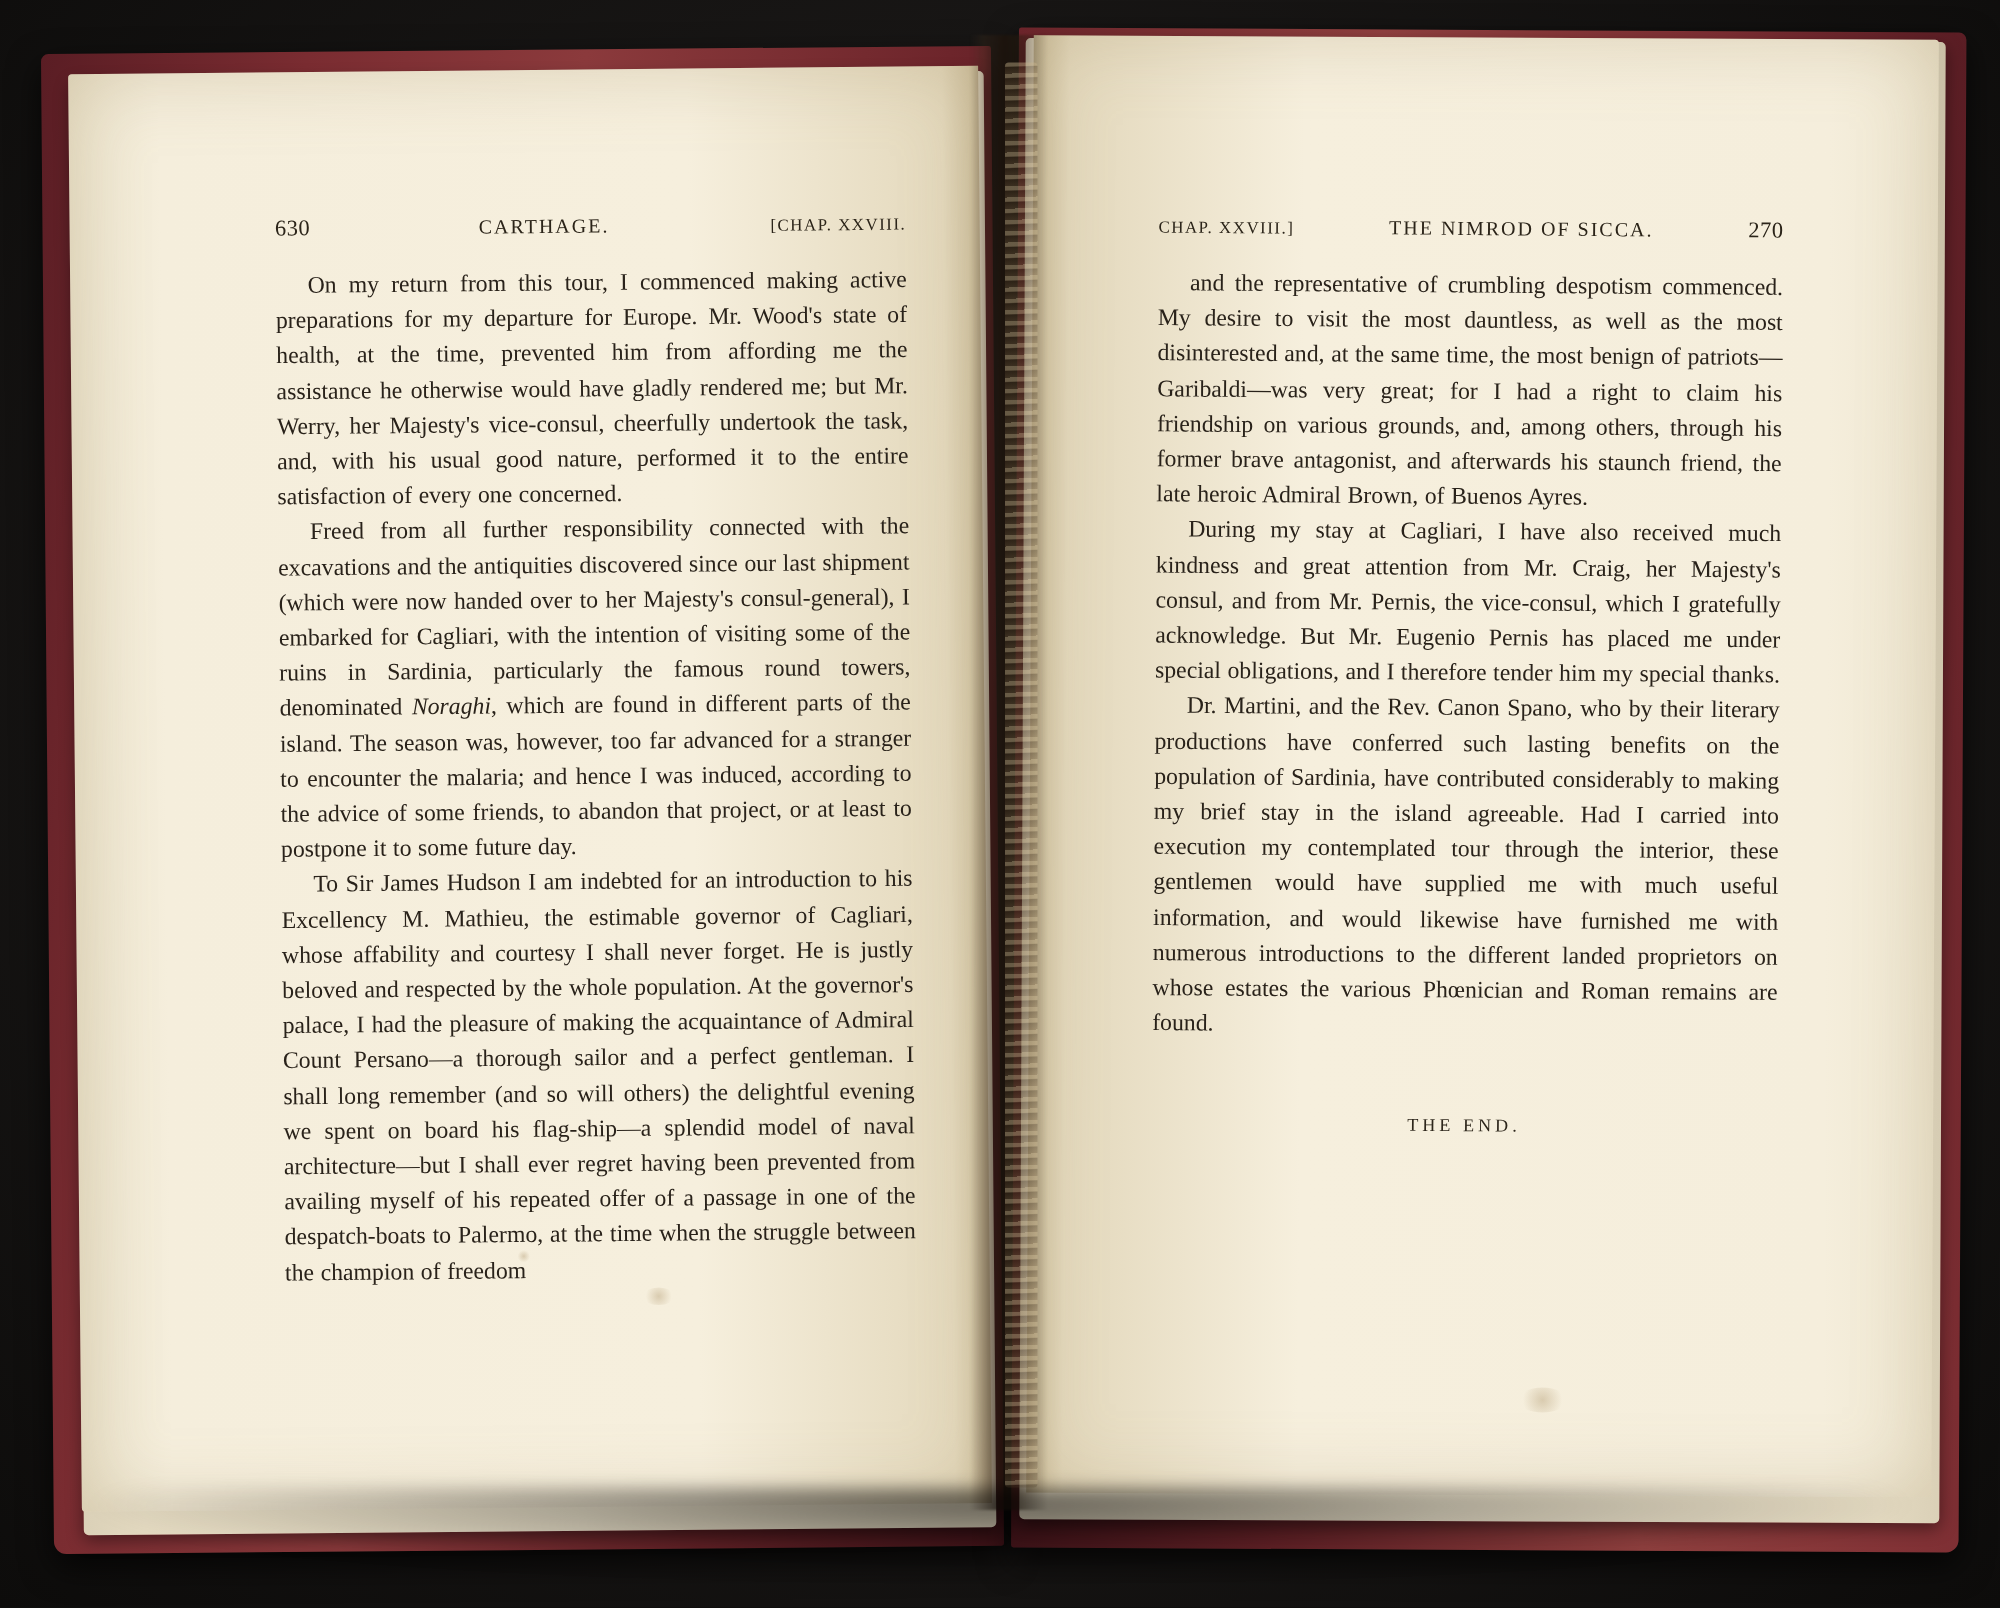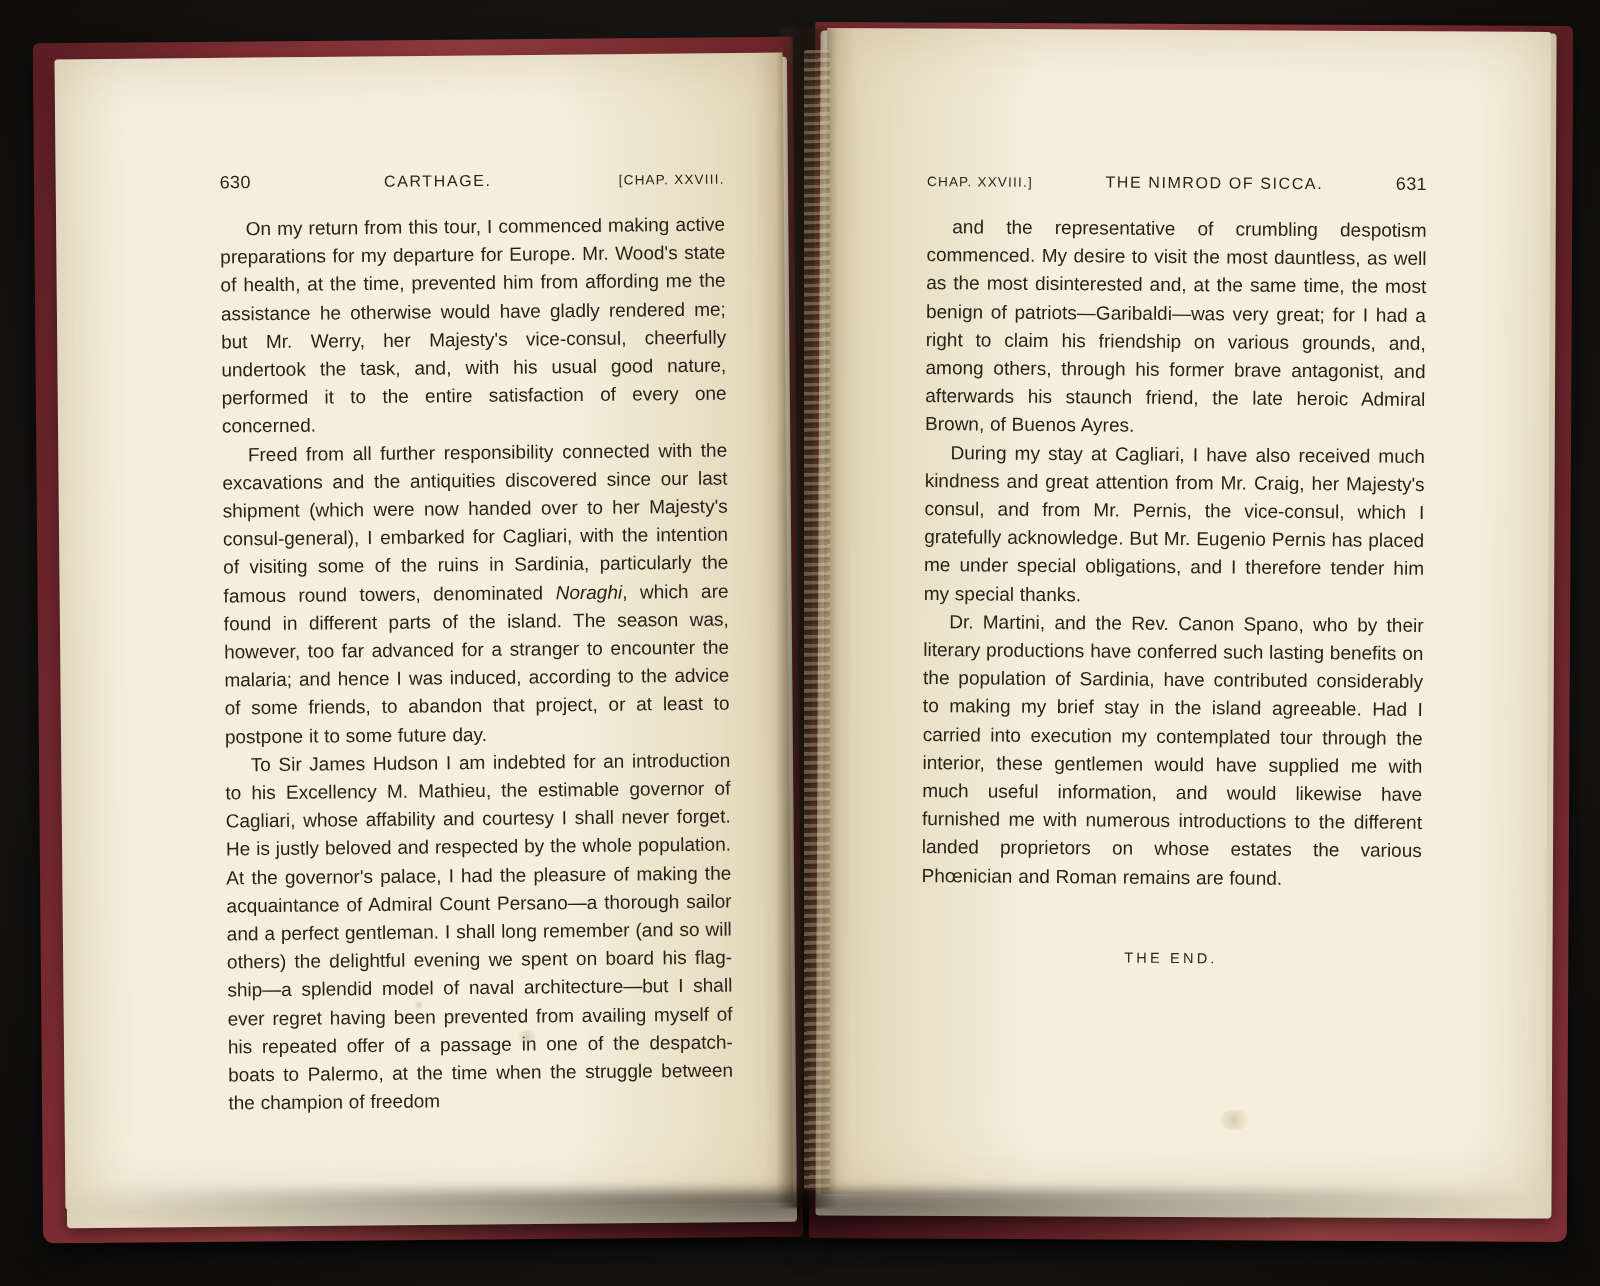--- a/index.html
+++ b/index.html
@@ -6,21 +6,21 @@
     margin: 0;
     padding: 0;
     background: #0a0a0a;
   }
   #stage {
     position: relative;
     width: 1600px;
     height: 1286px;
     overflow: hidden;
     background: #151413;
-    font-family: Liberation Sans, sans-serif;
+    font-family: Liberation Serif, serif;
   }
 
   
   .backdrop {
     position: absolute;
     inset: 0;
     background:
       radial-gradient(ellipse at 50% 45%, #2a2724 0%, #1a1817 45%, #0d0c0b 100%);
   }
 
@@ -255,21 +255,21 @@
       </div>
       <p class="body">On my return from this tour, I commenced making active preparations for my departure for Europe. Mr. Wood's state of health, at the time, prevented him from affording me the assistance he otherwise would have gladly rendered me; but Mr. Werry, her Majesty's vice-consul, cheerfully undertook the task, and, with his usual good nature, performed it to the entire satisfaction of every one concerned.</p>
       <p class="body">Freed from all further responsibility connected with the excavations and the antiquities discovered since our last shipment (which were now handed over to her Majesty's consul-general), I embarked for Cagliari, with the intention of visiting some of the ruins in Sardinia, particularly the famous round towers, denominated <em class="italic">Noraghi</em>, which are found in different parts of the island. The season was, however, too far advanced for a stranger to encounter the malaria; and hence I was induced, according to the advice of some friends, to abandon that project, or at least to postpone it to some future day.</p>
       <p class="body">To Sir James Hudson I am indebted for an introduction to his Excellency M. Mathieu, the estimable governor of Cagliari, whose affability and courtesy I shall never forget. He is justly beloved and respected by the whole population. At the governor's palace, I had the pleasure of making the acquaintance of Admiral Count Persano—a thorough sailor and a perfect gentleman. I shall long remember (and so will others) the delightful evening we spent on board his flag-ship—a splendid model of naval architecture—but I shall ever regret having been prevented from availing myself of his repeated offer of a passage in one of the despatch-boats to Palermo, at the time when the struggle between the champion of freedom</p>
     </div>
 
     <div class="page page-right">
       <div class="running-head">
         <span class="rh-chap">Chap. XXVIII.]</span>
         <span class="rh-title">THE NIMROD OF SICCA.</span>
-        <span class="folio">631</span>
+        <span class="folio">270</span>
       </div>
       <p class="body">and the representative of crumbling despotism commenced. My desire to visit the most dauntless, as well as the most disinterested and, at the same time, the most benign of patriots—Garibaldi—was very great; for I had a right to claim his friendship on various grounds, and, among others, through his former brave antagonist, and afterwards his staunch friend, the late heroic Admiral Brown, of Buenos Ayres.</p>
       <p class="body">During my stay at Cagliari, I have also received much kindness and great attention from Mr. Craig, her Majesty's consul, and from Mr. Pernis, the vice-consul, which I gratefully acknowledge. But Mr. Eugenio Pernis has placed me under special obligations, and I therefore tender him my special thanks.</p>
       <p class="body">Dr. Martini, and the Rev. Canon Spano, who by their literary productions have conferred such lasting benefits on the population of Sardinia, have contributed considerably to making my brief stay in the island agreeable. Had I carried into execution my contemplated tour through the interior, these gentlemen would have supplied me with much useful information, and would likewise have furnished me with numerous introductions to the different landed proprietors on whose estates the various Phœnician and Roman remains are found.</p>
       <div class="the-end">THE END.</div>
     </div>
 
     <div class="foxing" style="left:480px; top:1020px; width:26px; height:14px;"></div>
     <div class="foxing" style="left:380px; top:990px; width:10px; height:10px;"></div>
     <div class="foxing" style="left:1180px; top:1100px; width:40px; height:20px;"></div>

